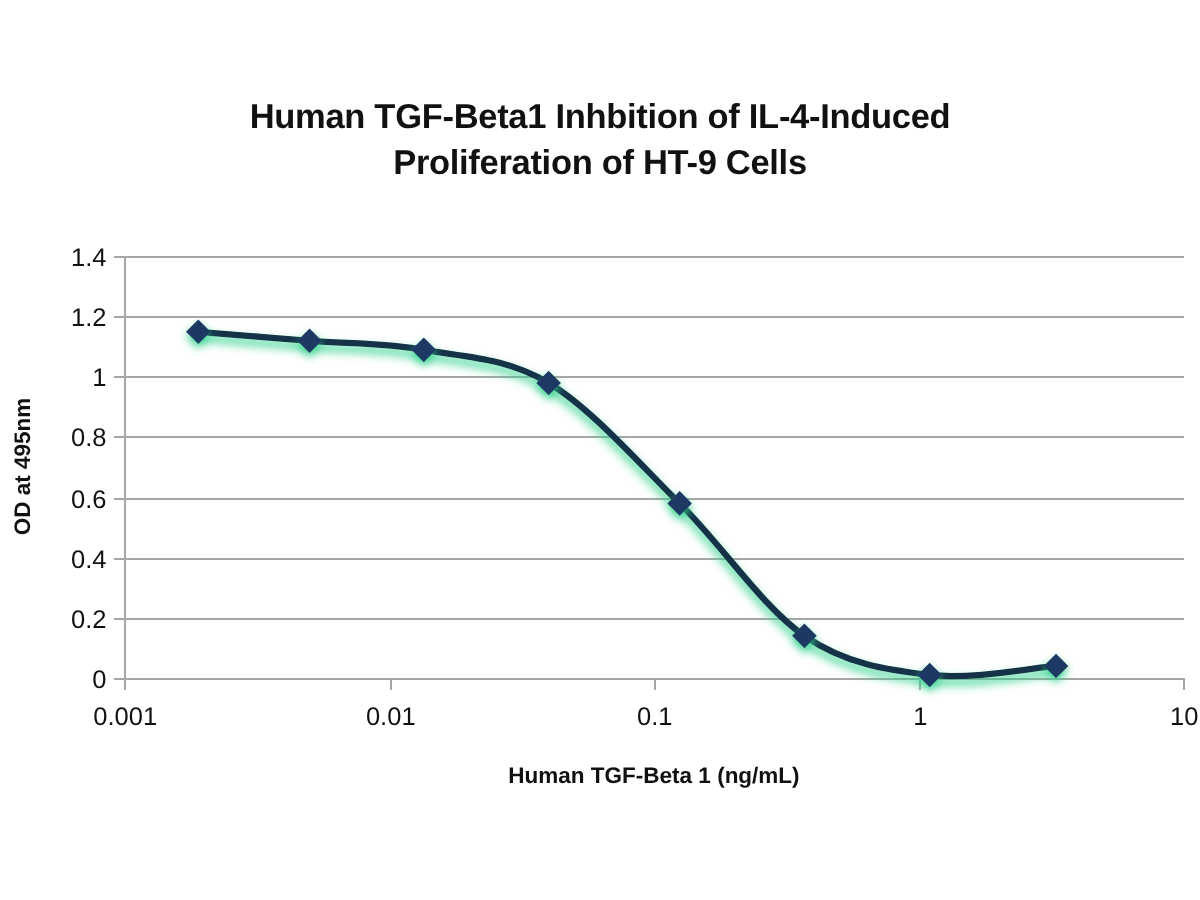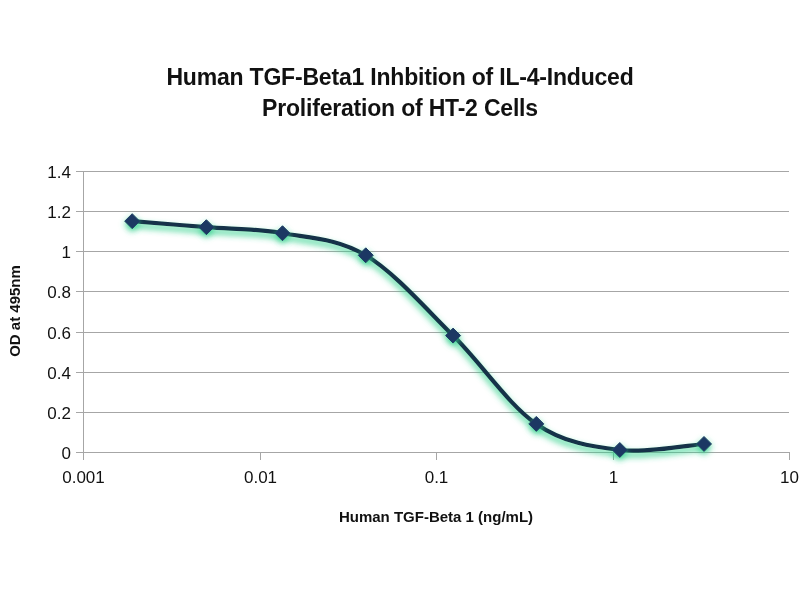--- a/index.html
+++ b/index.html
@@ -49,21 +49,21 @@
     fill: #111111;
   }
 </style>
 </head>
 <body>
 
 <div id="figure">
 
   <div id="chart-title">
     <div>Human TGF-Beta1 Inhbition of IL-4-Induced</div>
-    <div>Proliferation of HT-2 Cells</div>
+    <div>Proliferation of HT-9 Cells</div>
   </div>
 
   <svg id="plot-svg" width="800" height="600">
     <defs>
       <filter id="greenglow" x="-60%" y="-60%" width="220%" height="220%">
         <feDropShadow dx="0" dy="4" stdDeviation="3.2" flood-color="#2fd08a" flood-opacity="0.95"></feDropShadow>
       </filter>
       <filter id="greenglow-marker" x="-120%" y="-120%" width="340%" height="340%">
         <feDropShadow dx="0" dy="3" stdDeviation="3.0" flood-color="#2fd08a" flood-opacity="0.85"></feDropShadow>
       </filter>

